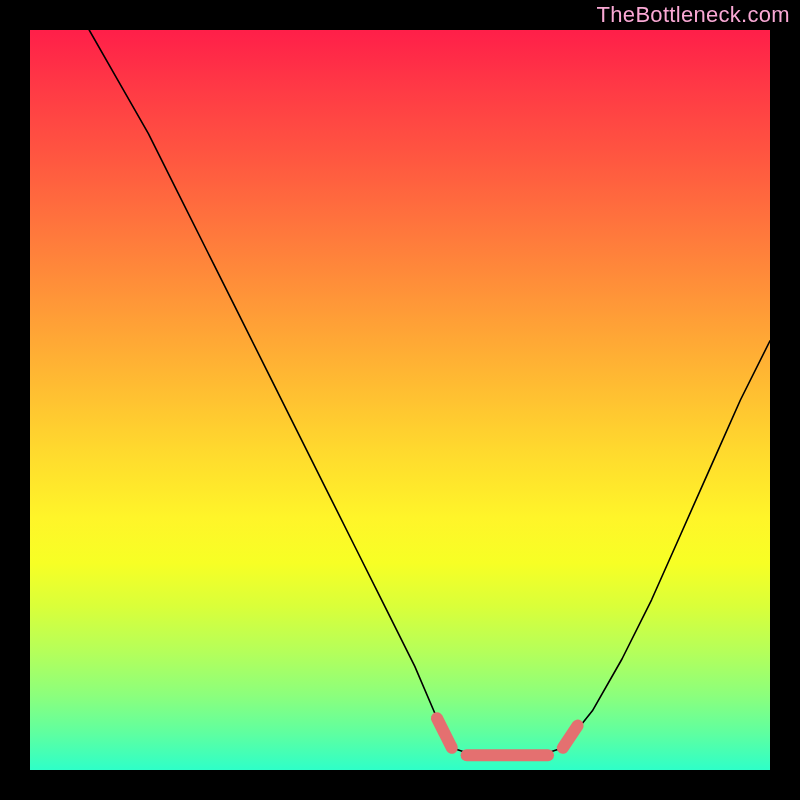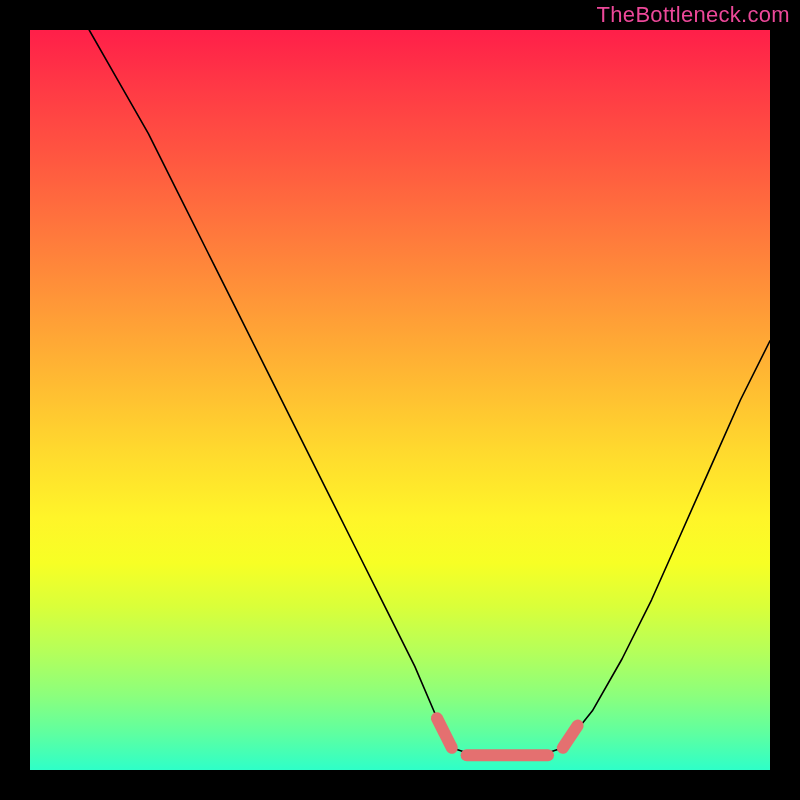--- a/index.html
+++ b/index.html
@@ -14,21 +14,21 @@
   .frame {
     position: relative;
     width: 800px;
     height: 800px;
     background: #000;
   }
   .watermark {
     position: absolute;
     top: 2px;
     right: 10px;
-    color: #ec4899;
+    color: #f9a8d4;
     font-size: 22px;
     font-weight: 500;
     letter-spacing: 0.3px;
     z-index: 50;
   }
   .plot-area {
     position: absolute;
     left: 30px;
     top: 30px;
     width: 740px;

